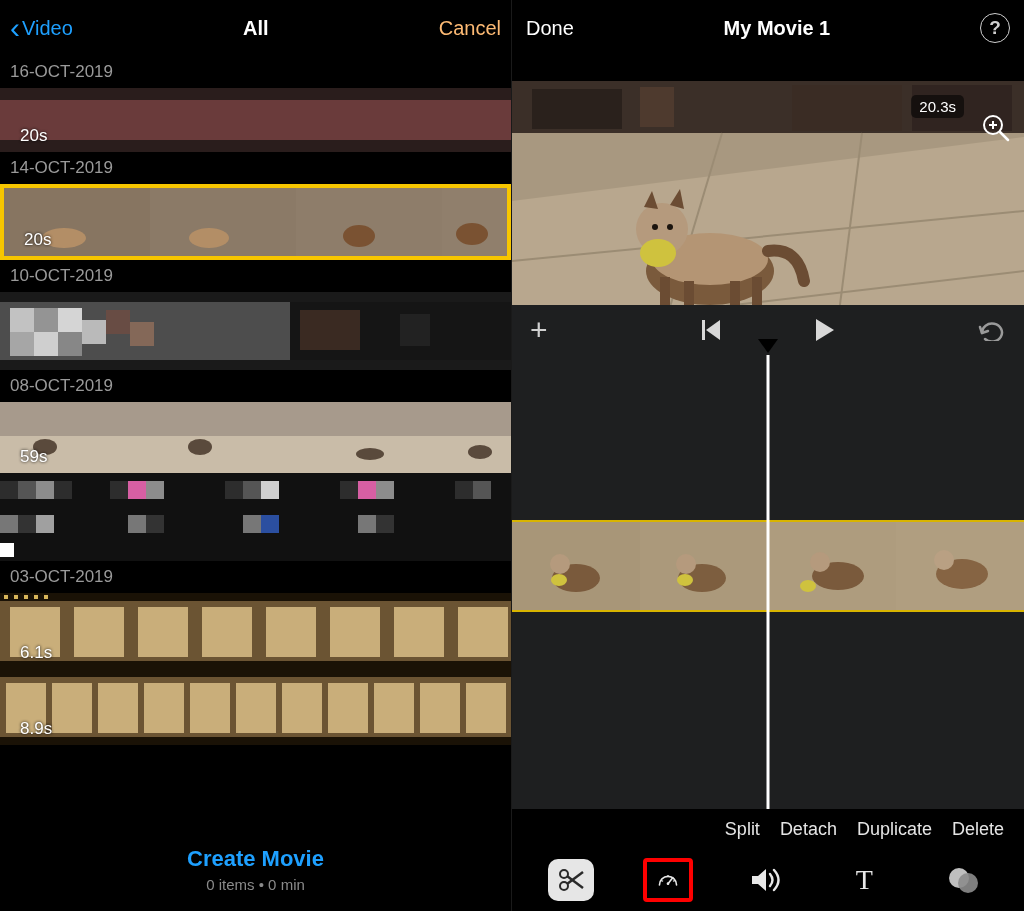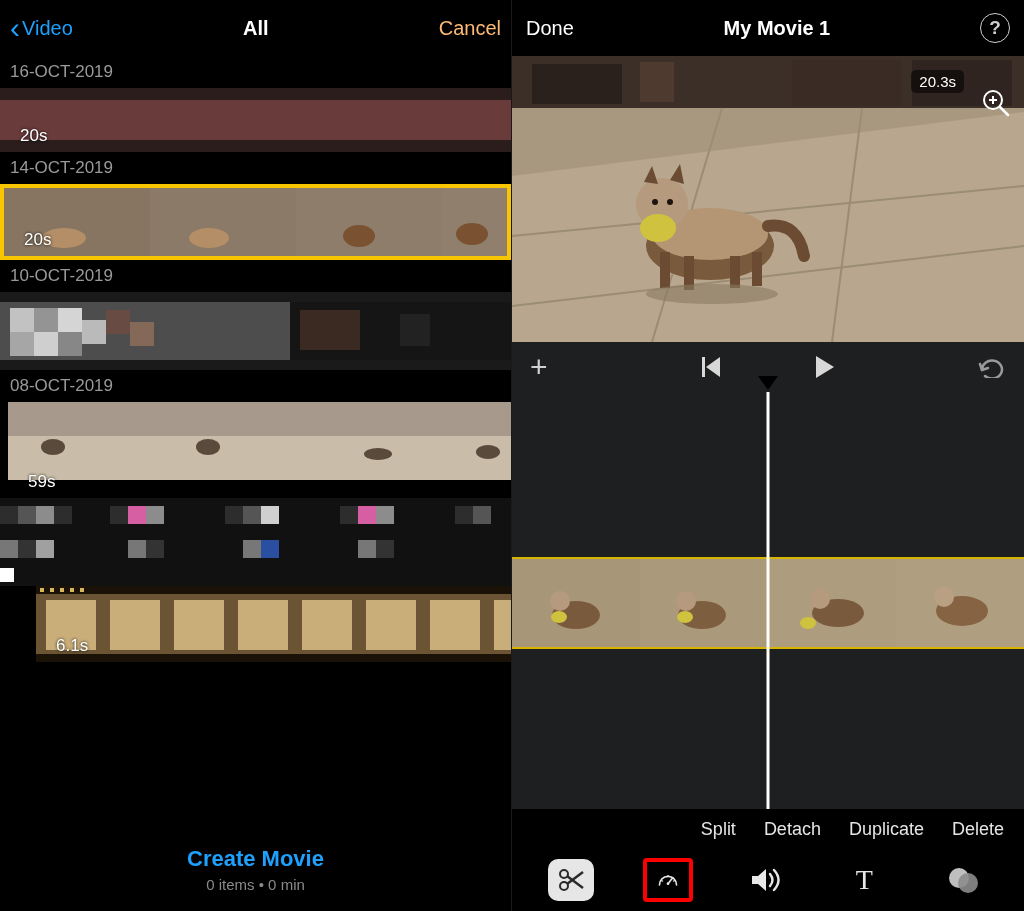--- a/index.html
+++ b/index.html
@@ -75,23 +75,24 @@
 .done { color: #fff; font-size: 20px; font-weight: 400; }
 .right-title { color: #fff; font-size: 20px; font-weight: 600; }
 .help-circle {
   width: 30px; height: 30px; border: 1.8px solid #cfcfcf; border-radius: 50%;
   display: flex; align-items: center; justify-content: center;
   color: #cfcfcf; font-size: 19px; font-weight: 600;
 }
 
 
 .preview {
-  height: 286px; position: relative;
+  height: 224px; position: relative;
   background: linear-gradient(#6e5d4c 0 70%, #8a7b6b 70% 100%);
   overflow: hidden;
+  margin-top: 25px;
 }
 .preview svg { position:absolute; inset:0; }
 .time-overlay {
   position: absolute; right: 60px; top: 14px;
   background: rgba(0,0,0,0.55);
   color: #fff; font-size: 15px;
   padding: 3px 8px; border-radius: 5px;
 }
 .zoom-overlay {
   position: absolute; right: 9px; top: 32px;
@@ -144,21 +145,21 @@
   position: absolute; left: 0; right: 0; top: 165px; height: 92px;
   border-top: 2px solid #d8b400;
   border-bottom: 2px solid #d8b400;
   display: flex;
 }
 .clip-thumb { display:block; flex: 0 0 auto; height: 100%; background: #8a7b6b; }
 
 
 .tool-labels {
   height: 40px; display: flex; align-items: center; justify-content: flex-end;
-  gap: 28px; padding-right: 20px;
+  gap: 20px; padding-right: 20px;
   color: #e5e5e5; font-size: 18px;
 }
 .tool-bar {
   height: 62px; background: #000;
   display: flex; align-items: center; justify-content: space-around;
   padding: 0 12px;
 }
 .tool-btn {
   width: 50px; height: 44px;
   display: flex; align-items: center; justify-content: center;
@@ -250,21 +251,21 @@
             <rect x="34" y="40" width="24" height="24" fill="#dedede"></rect>
             <rect x="58" y="40" width="24" height="24" fill="#8e8e8e"></rect>
             <rect x="82" y="28" width="24" height="24" fill="#c6c6c6"></rect>
             <rect x="106" y="18" width="24" height="24" fill="#6b4c44"></rect>
             <rect x="130" y="30" width="24" height="24" fill="#8a6b5a"></rect>
           </g>
         </svg>
       </div>
 
       <div class="date-label">08-OCT-2019</div>
-      <div class="strip" style="height:96px;margin-left:8px;">
+      <div class="strip" style="height:71px;">
         <svg class="mockthumb" width="512" height="78">
           <rect width="512" height="78" fill="#a79a8c"></rect>
           <rect x="0" y="34" width="512" height="44" fill="#c9bca8"></rect>
           <ellipse cx="45" cy="45" rx="12" ry="8" fill="#5a4a3c"></ellipse>
           <ellipse cx="200" cy="45" rx="12" ry="8" fill="#5a4a3c"></ellipse>
           <ellipse cx="370" cy="52" rx="14" ry="6" fill="#5a4a3c"></ellipse>
           <ellipse cx="480" cy="50" rx="12" ry="7" fill="#5a4a3c"></ellipse>
         </svg>
         <div class="duration-chip">59s</div>
       </div>
@@ -295,21 +296,22 @@
               <rect x="146" y="42" width="18" height="18" fill="#333"></rect>
             <rect x="243" y="42" width="18" height="18" fill="#777"></rect>
               <rect x="261" y="42" width="18" height="18" fill="#2b4fa0"></rect>
             <rect x="358" y="42" width="18" height="18" fill="#777"></rect>
               <rect x="376" y="42" width="18" height="18" fill="#333"></rect>
             <rect x="0" y="70" width="14" height="14" fill="#fff"></rect>
           </g>
         </svg>
       </div>
 
-      <div class="strip" style="height:76px;margin-left:36px;">
+      <div class="date-label">03-OCT-2019</div>
+      <div class="strip" style="height:76px;">
         <svg class="mockthumb" width="512" height="76">
           <rect width="512" height="76" fill="#6b5433"></rect>
           <g>
 
             <rect x="0" y="0" width="512" height="8" fill="#1a1206"></rect>
             <rect x="0" y="68" width="512" height="8" fill="#1a1206"></rect>
             <g fill="#d8b65a">
               <rect x="4" y="2" width="4" height="4"></rect>
                 <rect x="14" y="2" width="4" height="4"></rect>
                 <rect x="24" y="2" width="4" height="4"></rect>
@@ -322,20 +324,41 @@
               <rect x="74" y="14" width="50" height="50"></rect>
               <rect x="138" y="14" width="50" height="50"></rect>
               <rect x="202" y="14" width="50" height="50"></rect>
               <rect x="266" y="14" width="50" height="50"></rect>
               <rect x="330" y="14" width="50" height="50"></rect>
               <rect x="394" y="14" width="50" height="50"></rect>
               <rect x="458" y="14" width="50" height="50"></rect>
           </g>
         </svg>
         <div class="duration-chip">6.1s</div>
+      </div>
+      <div class="strip" style="height:76px;">
+        <svg class="mockthumb" width="512" height="76">
+          <rect width="512" height="76" fill="#6b5433"></rect>
+          <rect x="0" y="0" width="512" height="8" fill="#1a1206"></rect>
+          <rect x="0" y="68" width="512" height="8" fill="#1a1206"></rect>
+          <g fill="#c9ae7a">
+            <rect x="6" y="14" width="40" height="50"></rect>
+              <rect x="52" y="14" width="40" height="50"></rect>
+              <rect x="98" y="14" width="40" height="50"></rect>
+              <rect x="144" y="14" width="40" height="50"></rect>
+              <rect x="190" y="14" width="40" height="50"></rect>
+              <rect x="236" y="14" width="40" height="50"></rect>
+              <rect x="282" y="14" width="40" height="50"></rect>
+              <rect x="328" y="14" width="40" height="50"></rect>
+              <rect x="374" y="14" width="40" height="50"></rect>
+              <rect x="420" y="14" width="40" height="50"></rect>
+              <rect x="466" y="14" width="40" height="50"></rect>
+          </g>
+        </svg>
+        <div class="duration-chip">8.9s</div>
       </div>
     </div>
 
     <div class="left-footer">
       <div class="create-movie">Create Movie</div>
       <div class="footer-sub">0 items • 0 min</div>
     </div>
   </div>
 
   <div class="right-panel">

